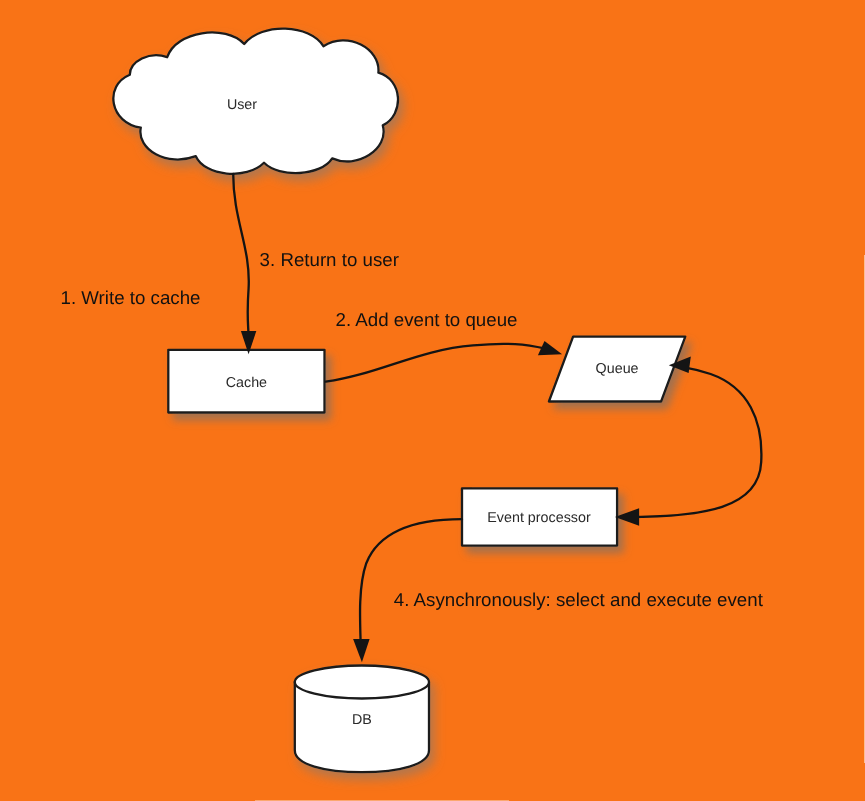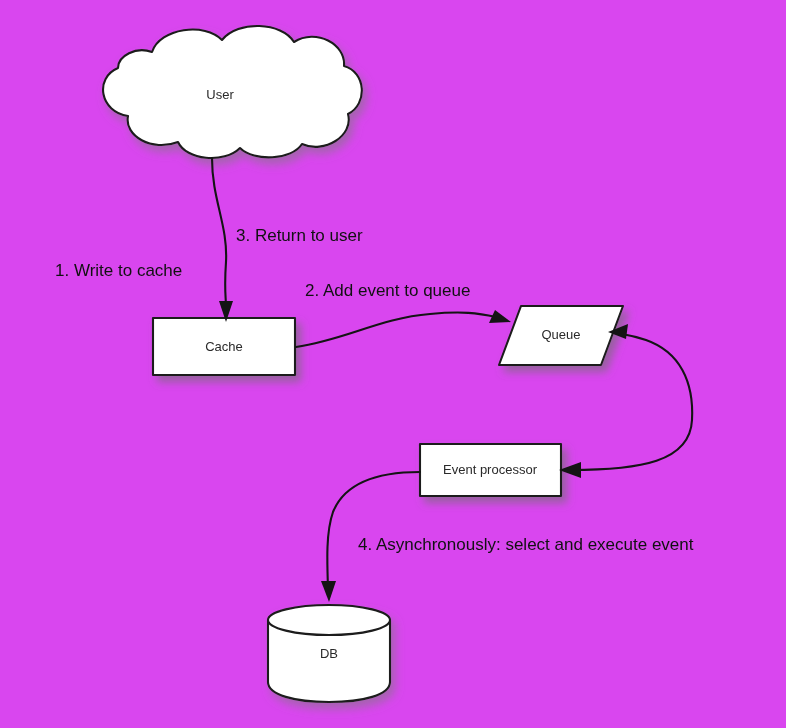--- a/index.html
+++ b/index.html
@@ -8,21 +8,21 @@
     background: #ffffff;
   }
   body {
     font-family: "Liberation Sans", sans-serif;
     -webkit-font-smoothing: antialiased;
   }
   #diagram-root {
     position: relative;
     width: 786px;
     height: 728px;
-    background: #d946ef;
+    background: #f97316;
     overflow: hidden;
   }
   #diagram-svg {
     position: absolute;
     top: 0;
     left: 0;
     width: 786px;
     height: 728px;
   }
   .node-text {

